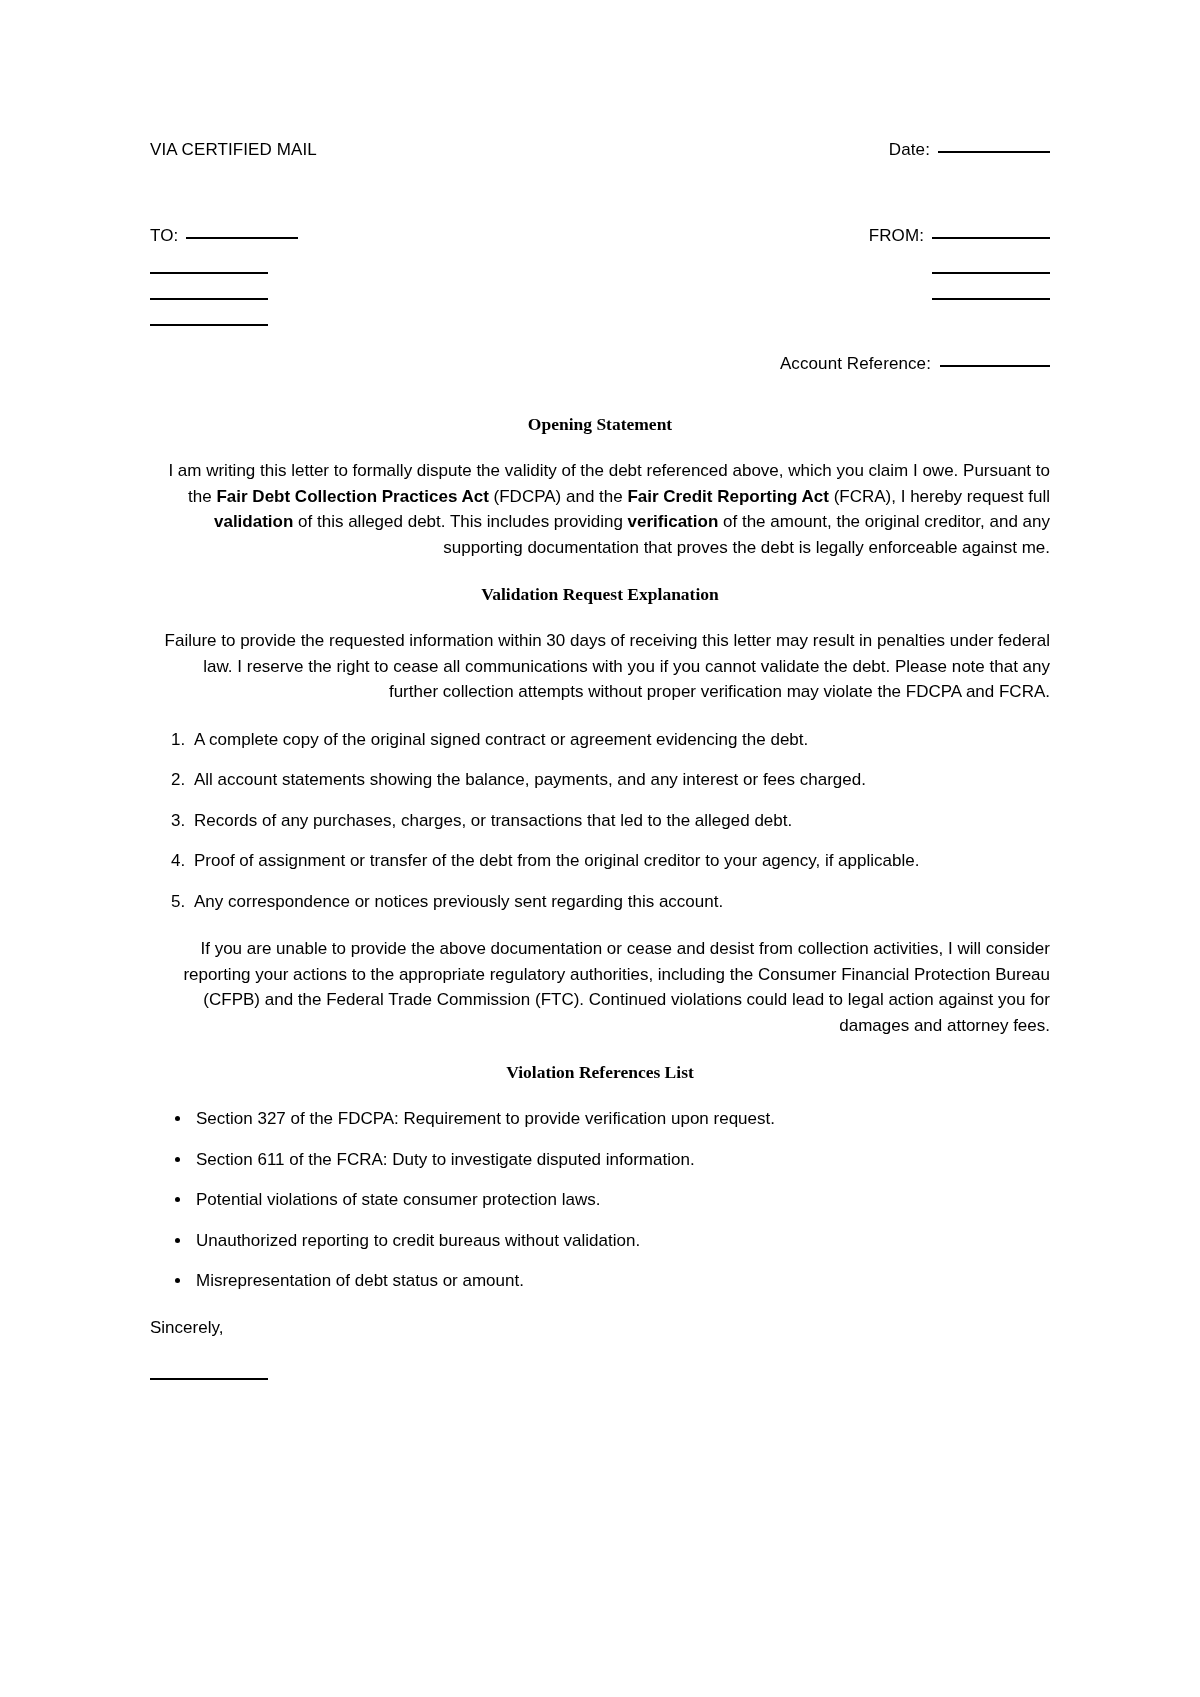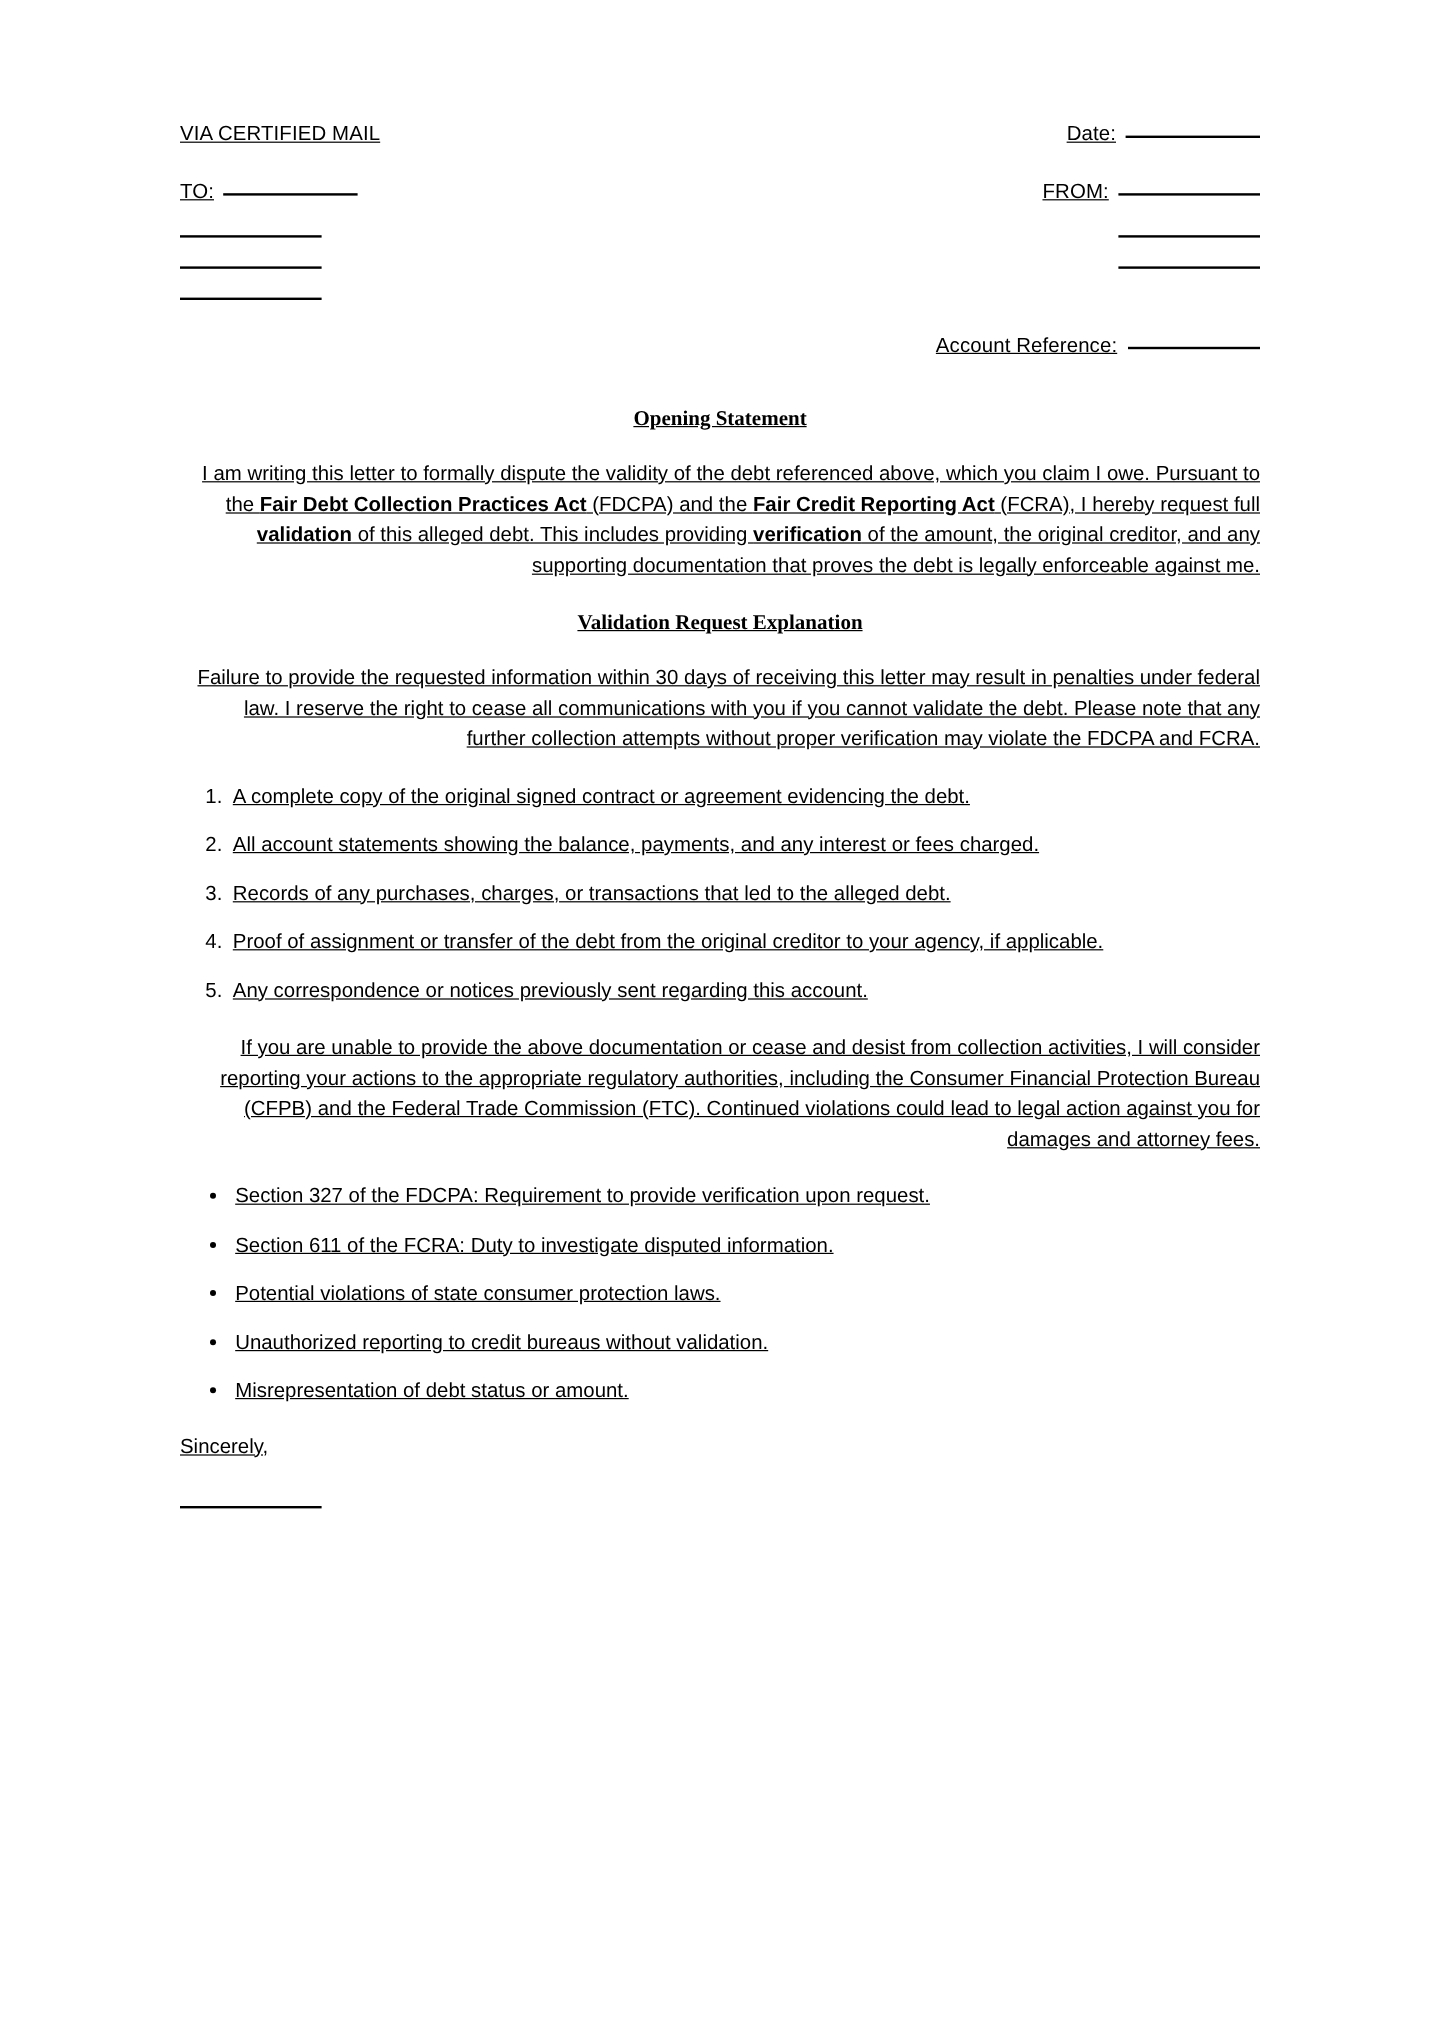--- a/index.html
+++ b/index.html
@@ -21,37 +21,36 @@
     width: 1200px;
     height: 1697px;
     background: #ffffff;
     box-sizing: border-box;
     padding: 100px 105px 0 105px;
   }
 
   .sheet {
     width: 900px;
     margin: 0 auto;
-    text-decoration: underline;
   }
 
   
   .hdr-row {
     display: flex;
     justify-content: space-between;
     align-items: baseline;
     width: 100%;
     margin-bottom: 24px;
   }
   .hdr-left, .hdr-right {
     display: flex;
     align-items: baseline;
     white-space: nowrap;
   }
-  .hdr-right { justify-content: flex-start; }
+  .hdr-right { justify-content: flex-start; margin-top: 38px; }
 
   .lbl {
     font-size: 17px;
     line-height: 24px;
     letter-spacing: 0.1px;
   }
 
   .blank {
     display: inline-block;
     border-bottom: 2px solid #000;
@@ -204,20 +203,21 @@
     <ol class="numlist">
         <li>A complete copy of the original signed contract or agreement evidencing the debt.</li>
         <li>All account statements showing the balance, payments, and any interest or fees charged.</li>
         <li>Records of any purchases, charges, or transactions that led to the alleged debt.</li>
         <li>Proof of assignment or transfer of the debt from the original creditor to your agency, if applicable.</li>
         <li>Any correspondence or notices previously sent regarding this account.</li>
       </ol>
 
     <p class="para">If you are unable to provide the above documentation or cease and desist from collection activities, I will consider reporting your actions to the appropriate regulatory authorities, including the Consumer Financial Protection Bureau (CFPB) and the Federal Trade Commission (FTC). Continued violations could lead to legal action against you for damages and attorney fees.</p>
 
+    <div class="section-heading">Violation References List</div>
     <ul class="bullist">
         <li>Section 327 of the FDCPA: Requirement to provide verification upon request.</li>
         <li>Section 611 of the FCRA: Duty to investigate disputed information.</li>
         <li>Potential violations of state consumer protection laws.</li>
         <li>Unauthorized reporting to credit bureaus without validation.</li>
         <li>Misrepresentation of debt status or amount.</li>
       </ul>
 
     <div class="closing">Sincerely,</div>
     <div>

